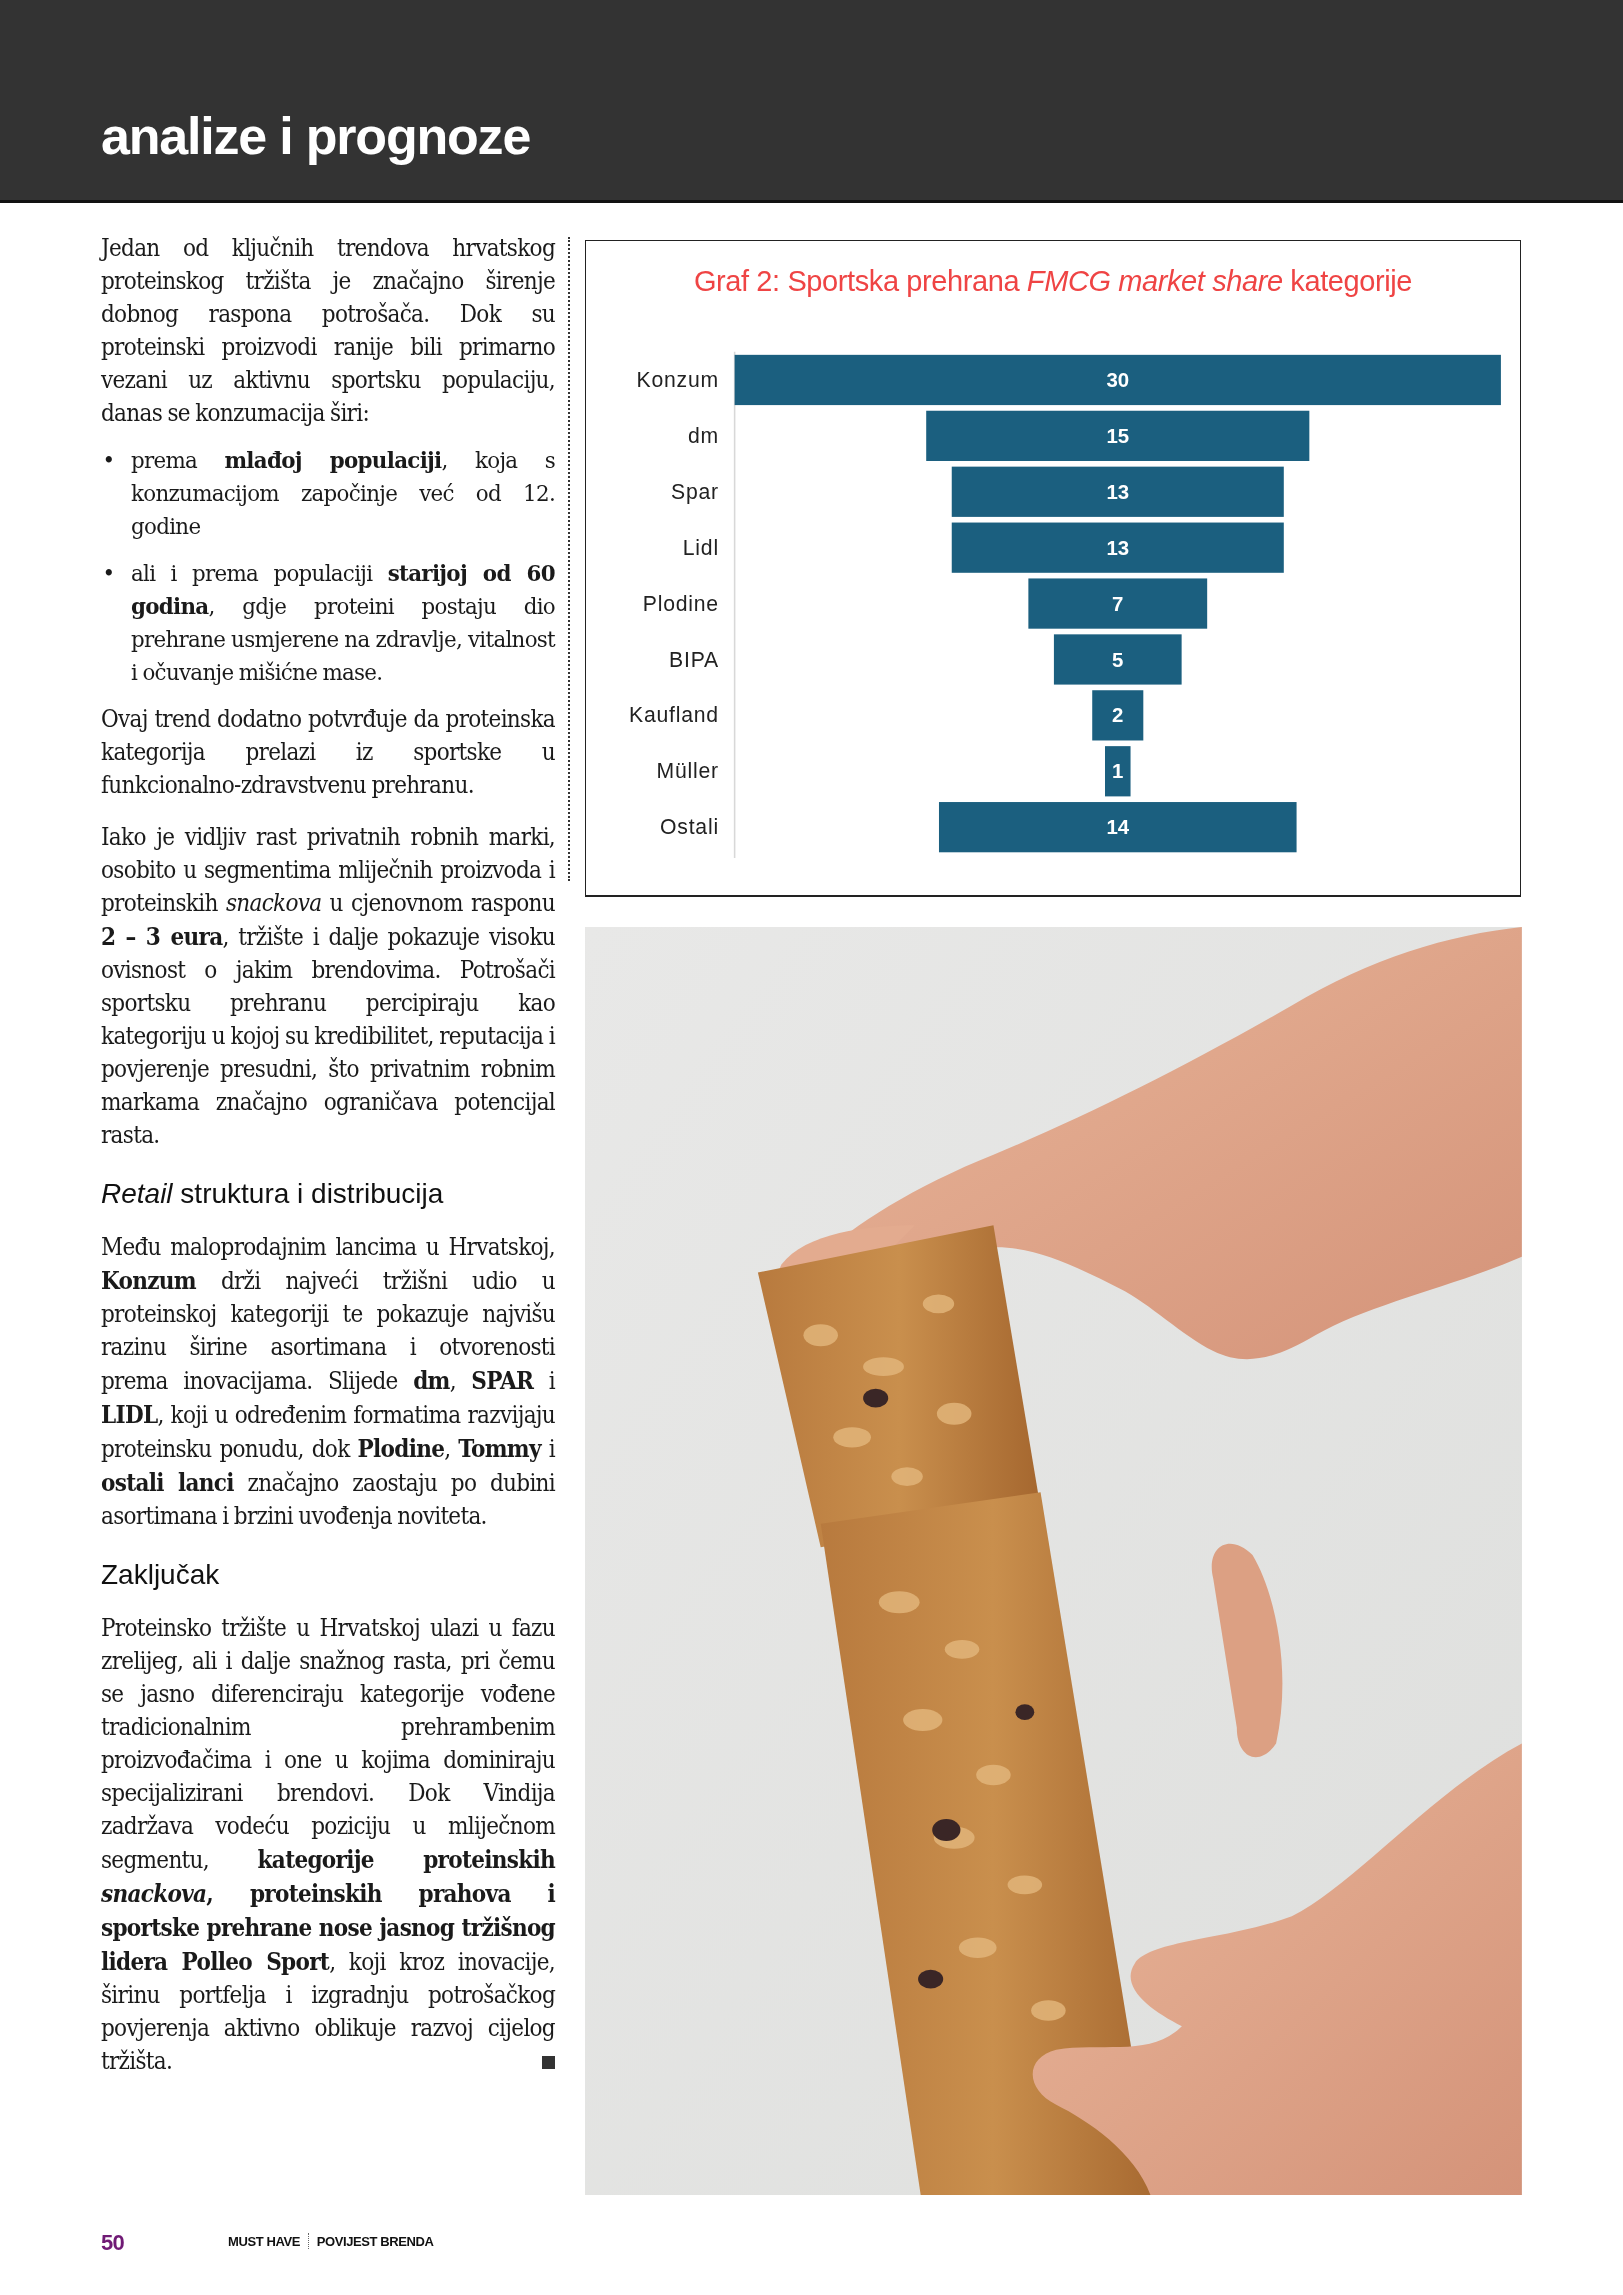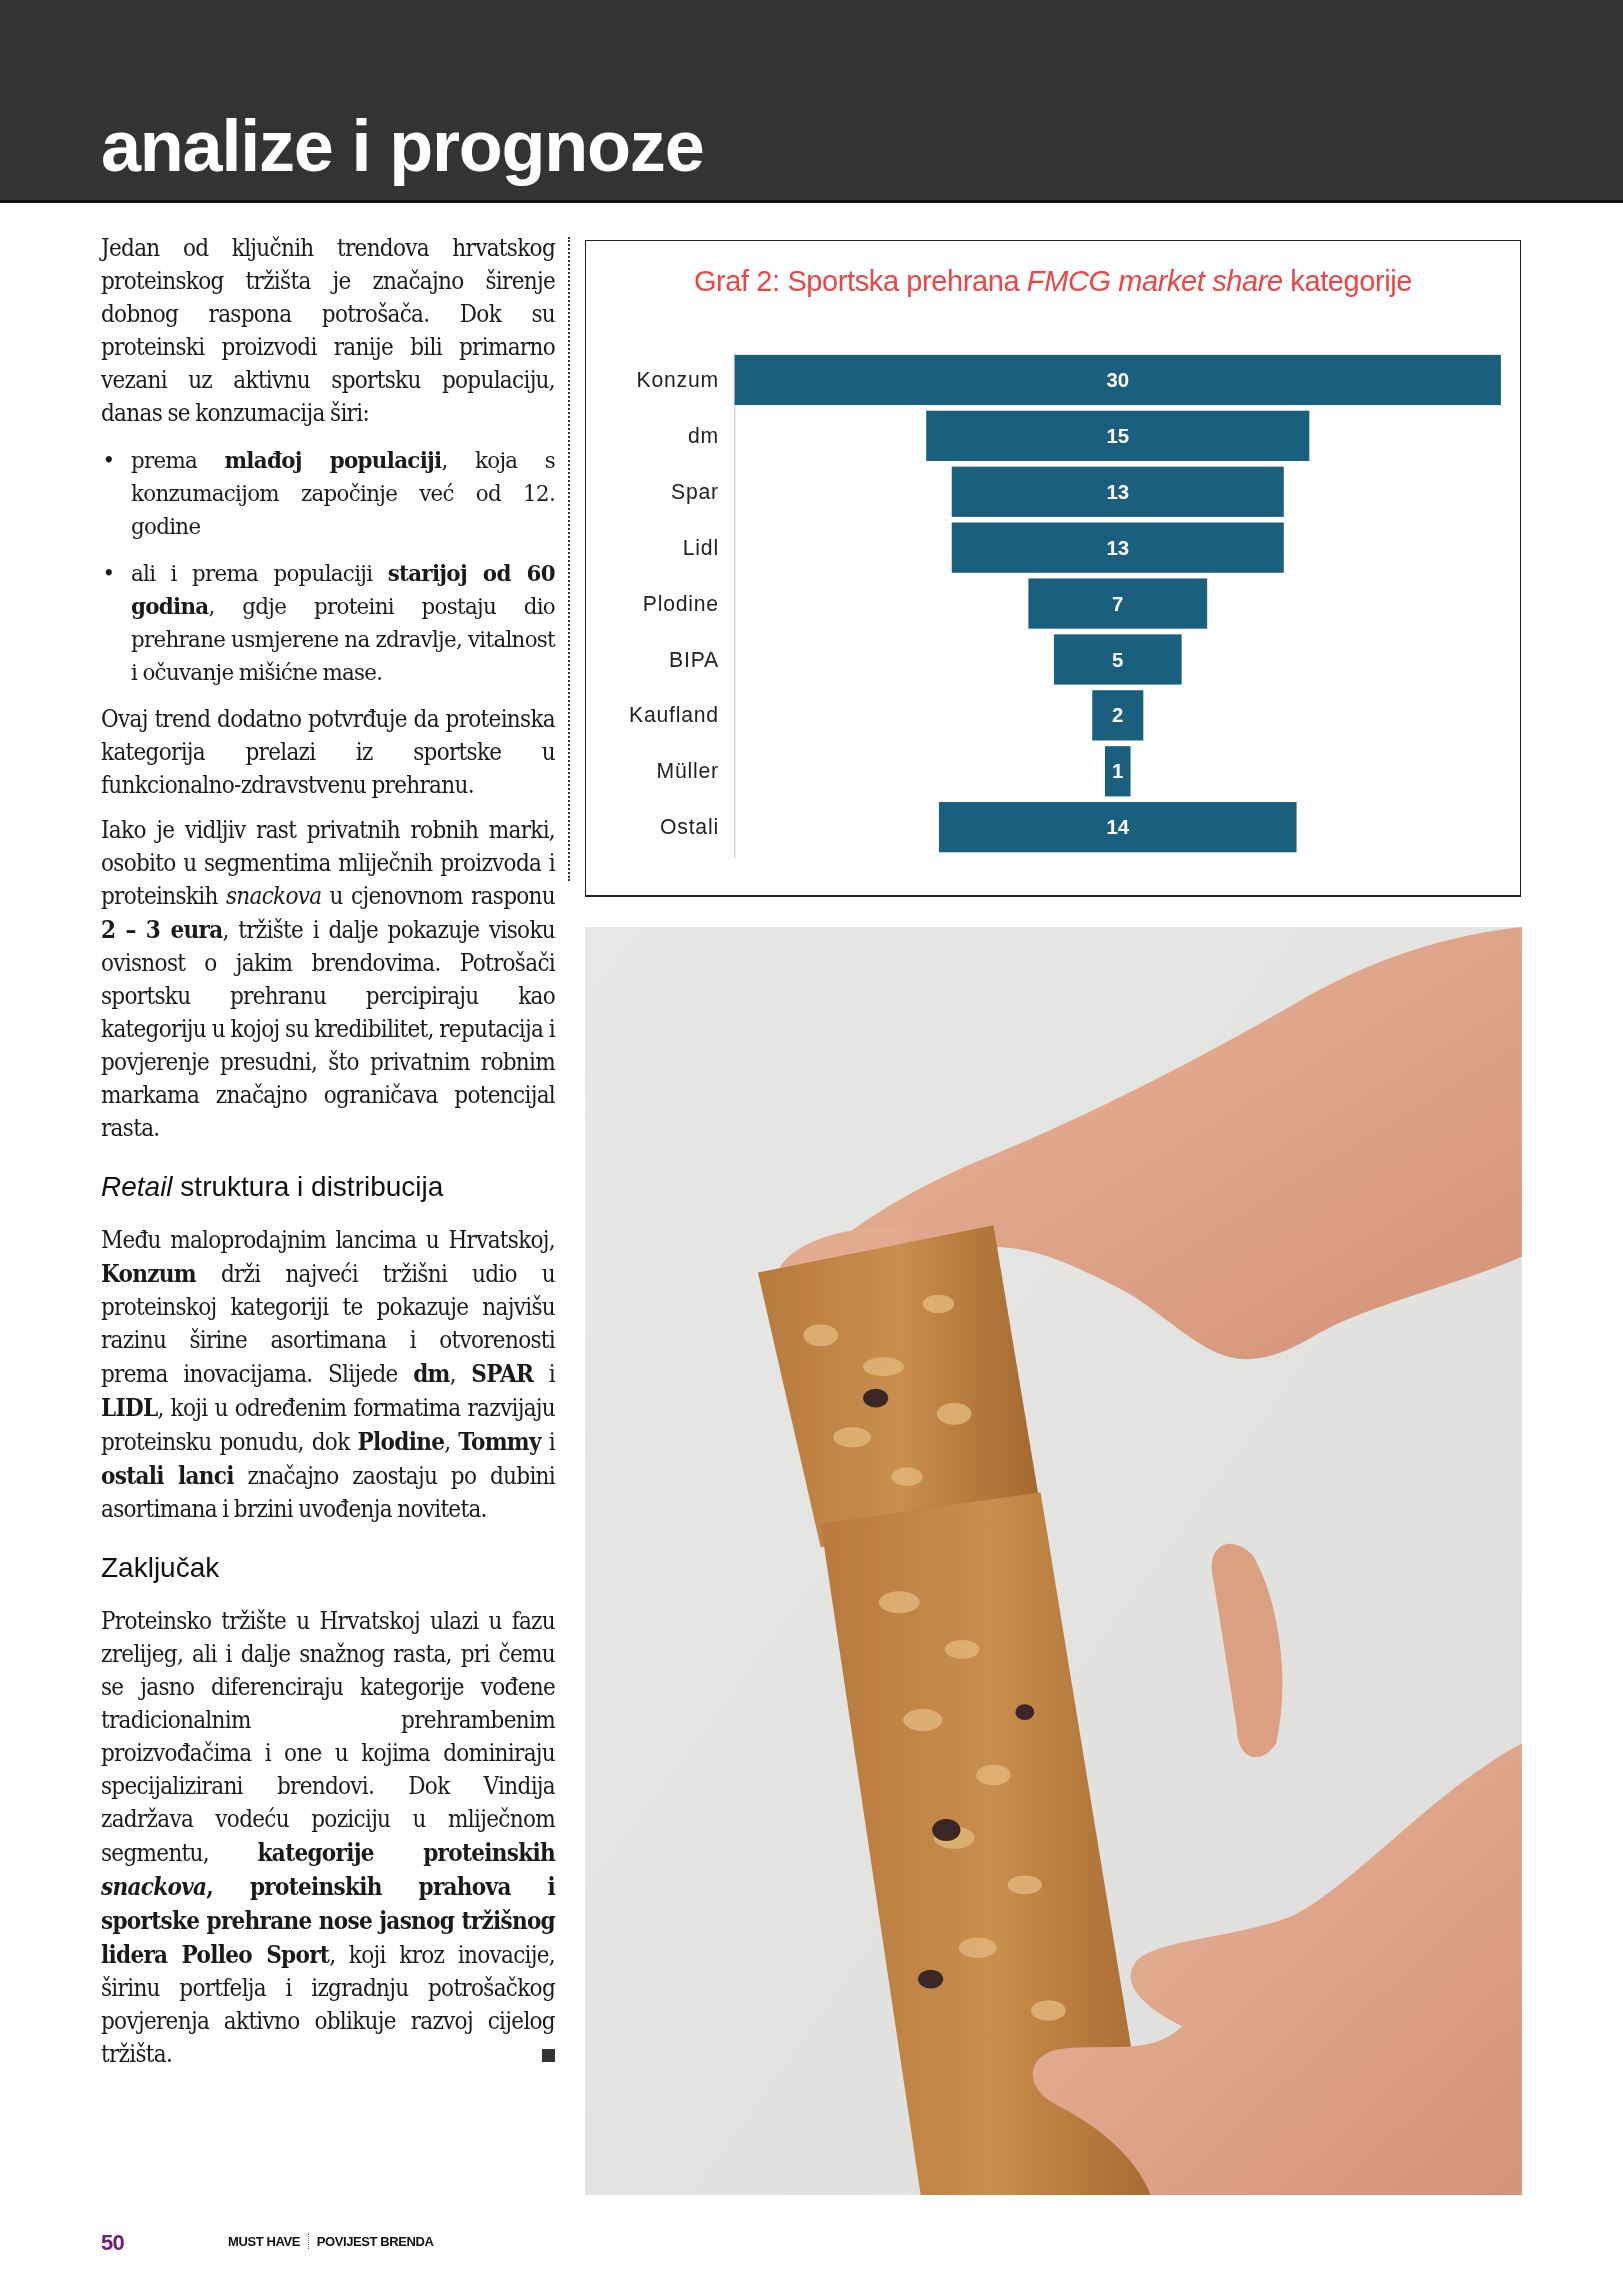--- a/index.html
+++ b/index.html
@@ -1,18 +1,18 @@
 <!DOCTYPE html>
 <html style="font-size:12.6px"><head>
 <meta charset="utf-8">
 <style>
   html, body { margin: 0; padding: 0; background: #ffffff; }
   body { width: 1623px; height: 2295px; position: relative; overflow: hidden; font-family: "DejaVu Serif", serif; color: #1a1a1a; }
   .header { position: absolute; left: 0; top: 0; width: 1623px; height: 200px; background: #333333; border-bottom: 3.1px solid #111111; }
-  .header-title { position: absolute; left: 101px; top: 110px; font-family: "Liberation Sans", sans-serif; font-weight: 700; font-size: 72px; color: #ffffff; letter-spacing: -1.2px; line-height: 1; }
+  .header-title { position: absolute; left: 101px; top: 110px; font-family: "Liberation Sans", sans-serif; font-weight: 700; font-size: 52px; color: #ffffff; letter-spacing: -1.2px; line-height: 1; }
 
   .left-col { position: absolute; left: 101px; top: 232px; width: 454px; }
   .h2 { font-family: "Liberation Sans", sans-serif; font-size: 28px; font-weight: 400; line-height: 35px; color: #111; margin: 0 0 20.4px 0; }
   .h2 .it { font-style: italic; }
   .p { font-family: "DejaVu Serif", serif; font-size: 24px; line-height: 33px; text-align: justify; margin: 0 0 14px 0; letter-spacing: -0.7px; word-spacing: -0.8px; font-stretch: condensed; }
   .p b { font-weight: 700; }
   .p i { font-style: italic; }
   .bullets { list-style: none; margin: 0 0 9.4px 0; padding: 0; }
   .bullets li { position: relative; padding-left: 30px; font-size: 21.4px; line-height: 33px; text-align: justify; margin-bottom: 14px; letter-spacing: -0.7px; word-spacing: -0.8px; }
   .bullets .dot { position: absolute; left: 1.6px; top: 0; }
@@ -45,21 +45,21 @@
   <ul class="bullets">
     <li>
       <span class="dot">•</span>
       <span>prema </span><b>mlađoj populaciji</b><span>, koja s konzumacijom započinje već od 12. godine</span>
     </li>
     <li>
       <span class="dot">•</span>
       <span>ali i prema populaciji </span><b>starijoj od 60 godina</b><span>, gdje proteini postaju dio prehrane usmjerene na zdravlje, vitalnost i očuvanje mišićne mase.</span>
     </li>
   </ul>
-  <p class="p" style="margin-bottom:12px">Ovaj trend dodatno potvrđuje da proteinska kategorija prelazi iz sportske u funkcionalno-zdravstvenu prehranu.</p>
+  <p class="p" style="margin-bottom:19px">Ovaj trend dodatno potvrđuje da proteinska kategorija prelazi iz sportske u funkcionalno-zdravstvenu prehranu.</p>
 
   <p class="p" style="margin-bottom:23.6px"><span>Iako je vidljiv rast privatnih robnih marki, osobito u segmentima mliječnih proizvoda i  proteinskih </span><i>snackova</i><span> u cjenovnom rasponu </span><b>2 – 3 eura</b><span>, tržište i dalje pokazuje visoku ovisnost o jakim brendovima. Potrošači sportsku prehranu percipiraju kao kategoriju u kojoj su kredibilitet, reputacija i povjerenje presudni, što privatnim robnim markama značajno ograničava potencijal rasta.</span></p>
 
   <h2 class="h2"><span class="it">Retail</span><span> struktura i distribucija</span></h2>
   <p class="p" style="margin-bottom:23.6px"><span>Među maloprodajnim lancima u Hrvatskoj, </span><b>Konzum</b><span> drži najveći tržišni udio u proteinskoj kategoriji te pokazuje najvišu razinu širine asortimana i otvorenosti prema inovacijama. Slijede </span><b>dm</b><span>, </span><b>SPAR</b><span> i </span><b>LIDL</b><span>, koji u određenim formatima razvijaju proteinsku ponudu, dok </span><b>Plodine</b><span>, </span><b>Tommy</b><span> i </span><b>ostali lanci</b><span> značajno zaostaju po dubini asortimana i brzini uvođenja noviteta.</span></p>
 
   <h2 class="h2">Zaključak</h2>
   <p class="p"><span>Proteinsko tržište u Hrvatskoj ulazi u fazu zrelijeg, ali i dalje snažnog rasta, pri čemu se jasno diferenciraju kategorije vođene tradicionalnim prehrambenim proizvođačima i one u kojima dominiraju specijalizirani brendovi. Dok Vindija zadržava vodeću poziciju u mliječnom segmentu, </span><b>kategorije proteinskih </b><b><i>snackova</i></b><b>, proteinskih prahova i sportske prehrane nose jasnog tržišnog lidera Polleo Sport</b><span>, koji kroz inovacije, širinu portfelja i izgradnju potrošačkog povjerenja aktivno oblikuje razvoj cijelog tržišta.</span><span class="end-square"></span></p>
 </div>
 

